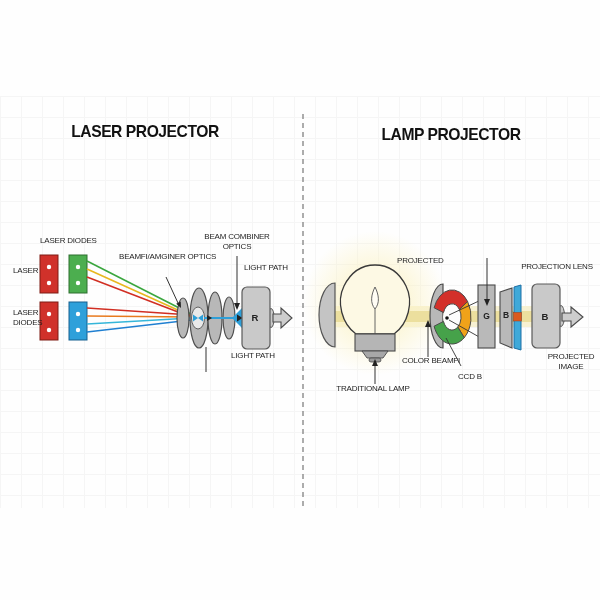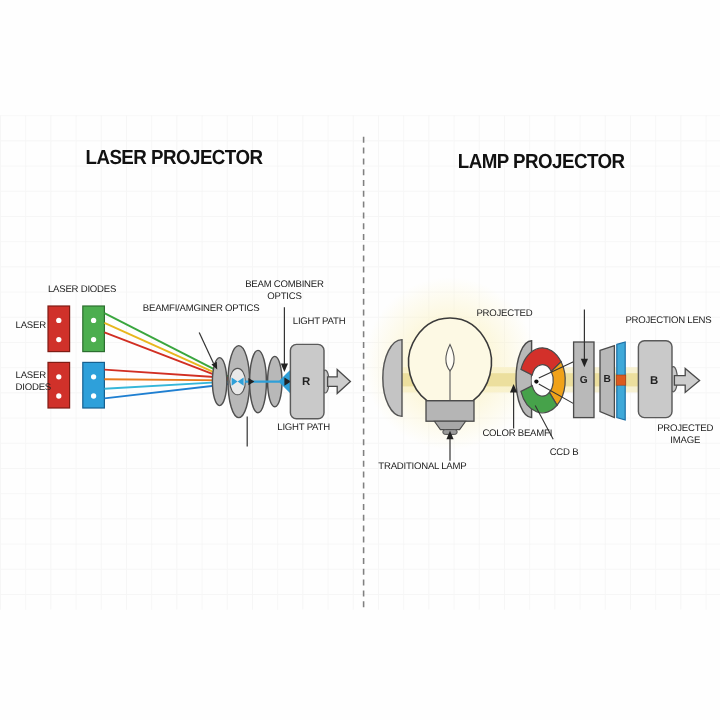--- a/index.html
+++ b/index.html
@@ -168,14 +168,14 @@
   <div class="lbl center" style="left:221px;top:351px;width:64px">LIGHT PATH</div>
 
   <div class="lbl" style="left:397px;top:256px">PROJECTED</div>
   <div class="lbl center" style="left:512px;top:262px;width:90px">PROJECTION LENS</div>
   <div class="lbl center" style="left:536px;top:352px;width:70px">
     <span>PROJECTED</span>
     <span>IMAGE</span>
   </div>
   <div class="lbl" style="left:402px;top:356px">COLOR BEAMFI</div>
   <div class="lbl center" style="left:452px;top:372px;width:36px">CCD B</div>
-  <div class="lbl center" style="left:302px;top:384px;width:100px">TRADITIONAL LAMP</div>
+  <div class="lbl center" style="left:323px;top:384px;width:100px">TRADITIONAL LAMP</div>
 </div>
 
 </body></html>

